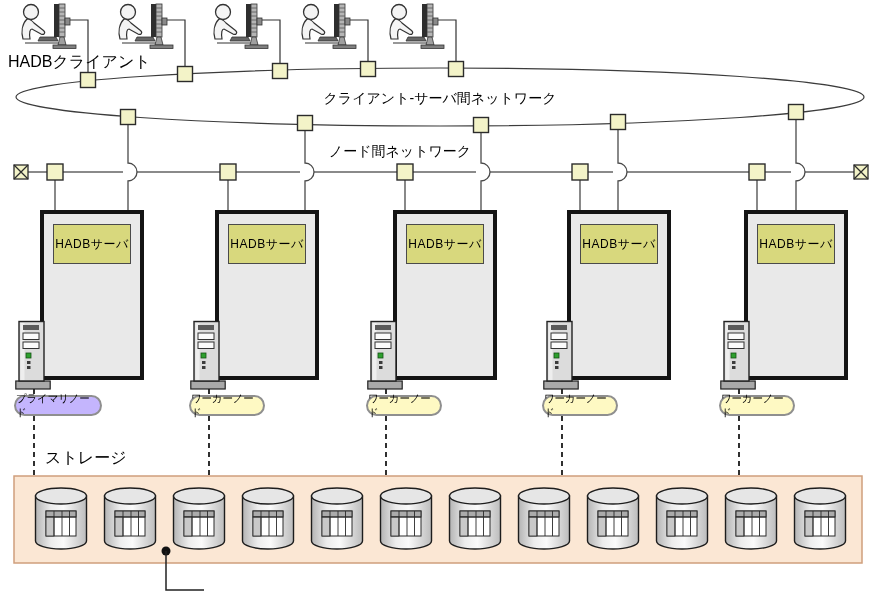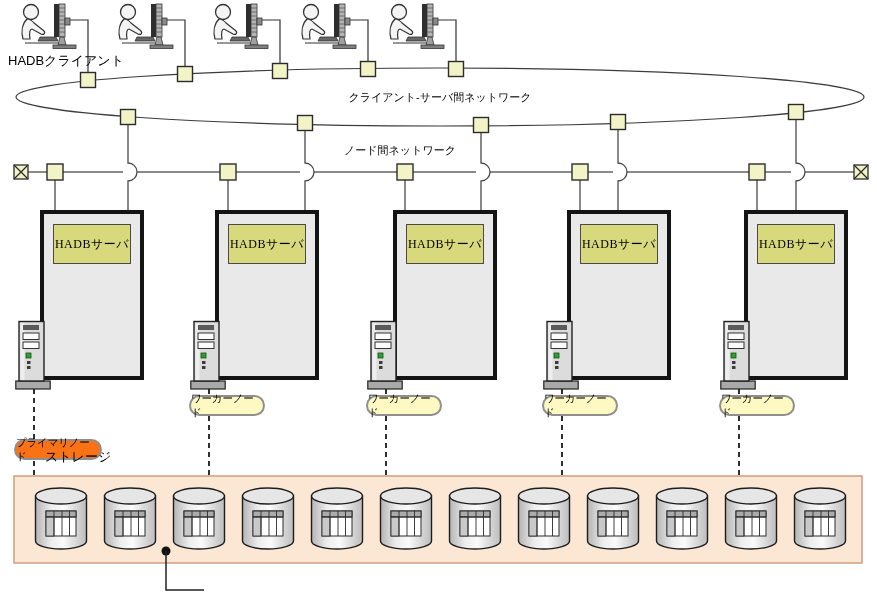--- a/index.html
+++ b/index.html
@@ -2,40 +2,40 @@
 <html><head>
 <meta charset="utf-8">
 <style>
   html,body { margin:0; padding:0; background:#fff; }
   .canvas {
     position:relative; width:877px; height:608px; background:#ffffff; overflow:hidden;
     font-family:"Liberation Sans","DejaVu Sans",sans-serif; color:#000;
   }
   svg.layer { position:absolute; left:0; top:0; }
   .lbl { position:absolute; white-space:nowrap; color:#000; }
-  .lbl-12 { font-size:13px; }
-  .lbl-11 { font-size:11px; }
+  .lbl-12 { font-size:16px; }
+  .lbl-11 { font-size:14px; }
   .lbl-center { text-align:center; }
   .server-box {
     position:absolute; top:210px; width:104px; height:170px;
-    background:#e9e9e9; border:4px solid #141414; box-sizing:border-box;font-family:Liberation Serif, serif;
+    background:#e9e9e9; border:4px solid #141414; box-sizing:border-box;
   }
   .server-tag {
     position:absolute; top:10px; left:50%; transform:translateX(-50%);
     width:76px; height:38px; background:#d8d87d; border:1px solid #4a4a4a;
     display:flex; align-items:center; justify-content:center;
     font-size:12px; letter-spacing:0.5px;
   }
   .pill {
     position:absolute; top:395px; height:21px; box-sizing:border-box;
     border:2px solid #8f8f8f; border-radius:11px;
     display:flex; align-items:center; justify-content:center;
     font-size:10.5px; letter-spacing:-0.2px;
   }
-  .pill-primary { background:#f97316;margin-top:44px; }
+  .pill-primary { background:#c4b5fd; }
   .pill-worker  { background:#fef9c3; }
 </style>
 </head>
 <body>
 
 <div class="canvas">
 
   <svg class="layer" width="877" height="608" viewBox="0 0 877 608">
     <defs>
       <linearGradient id="gcyl" x1="0" y1="0" x2="1" y2="0">

